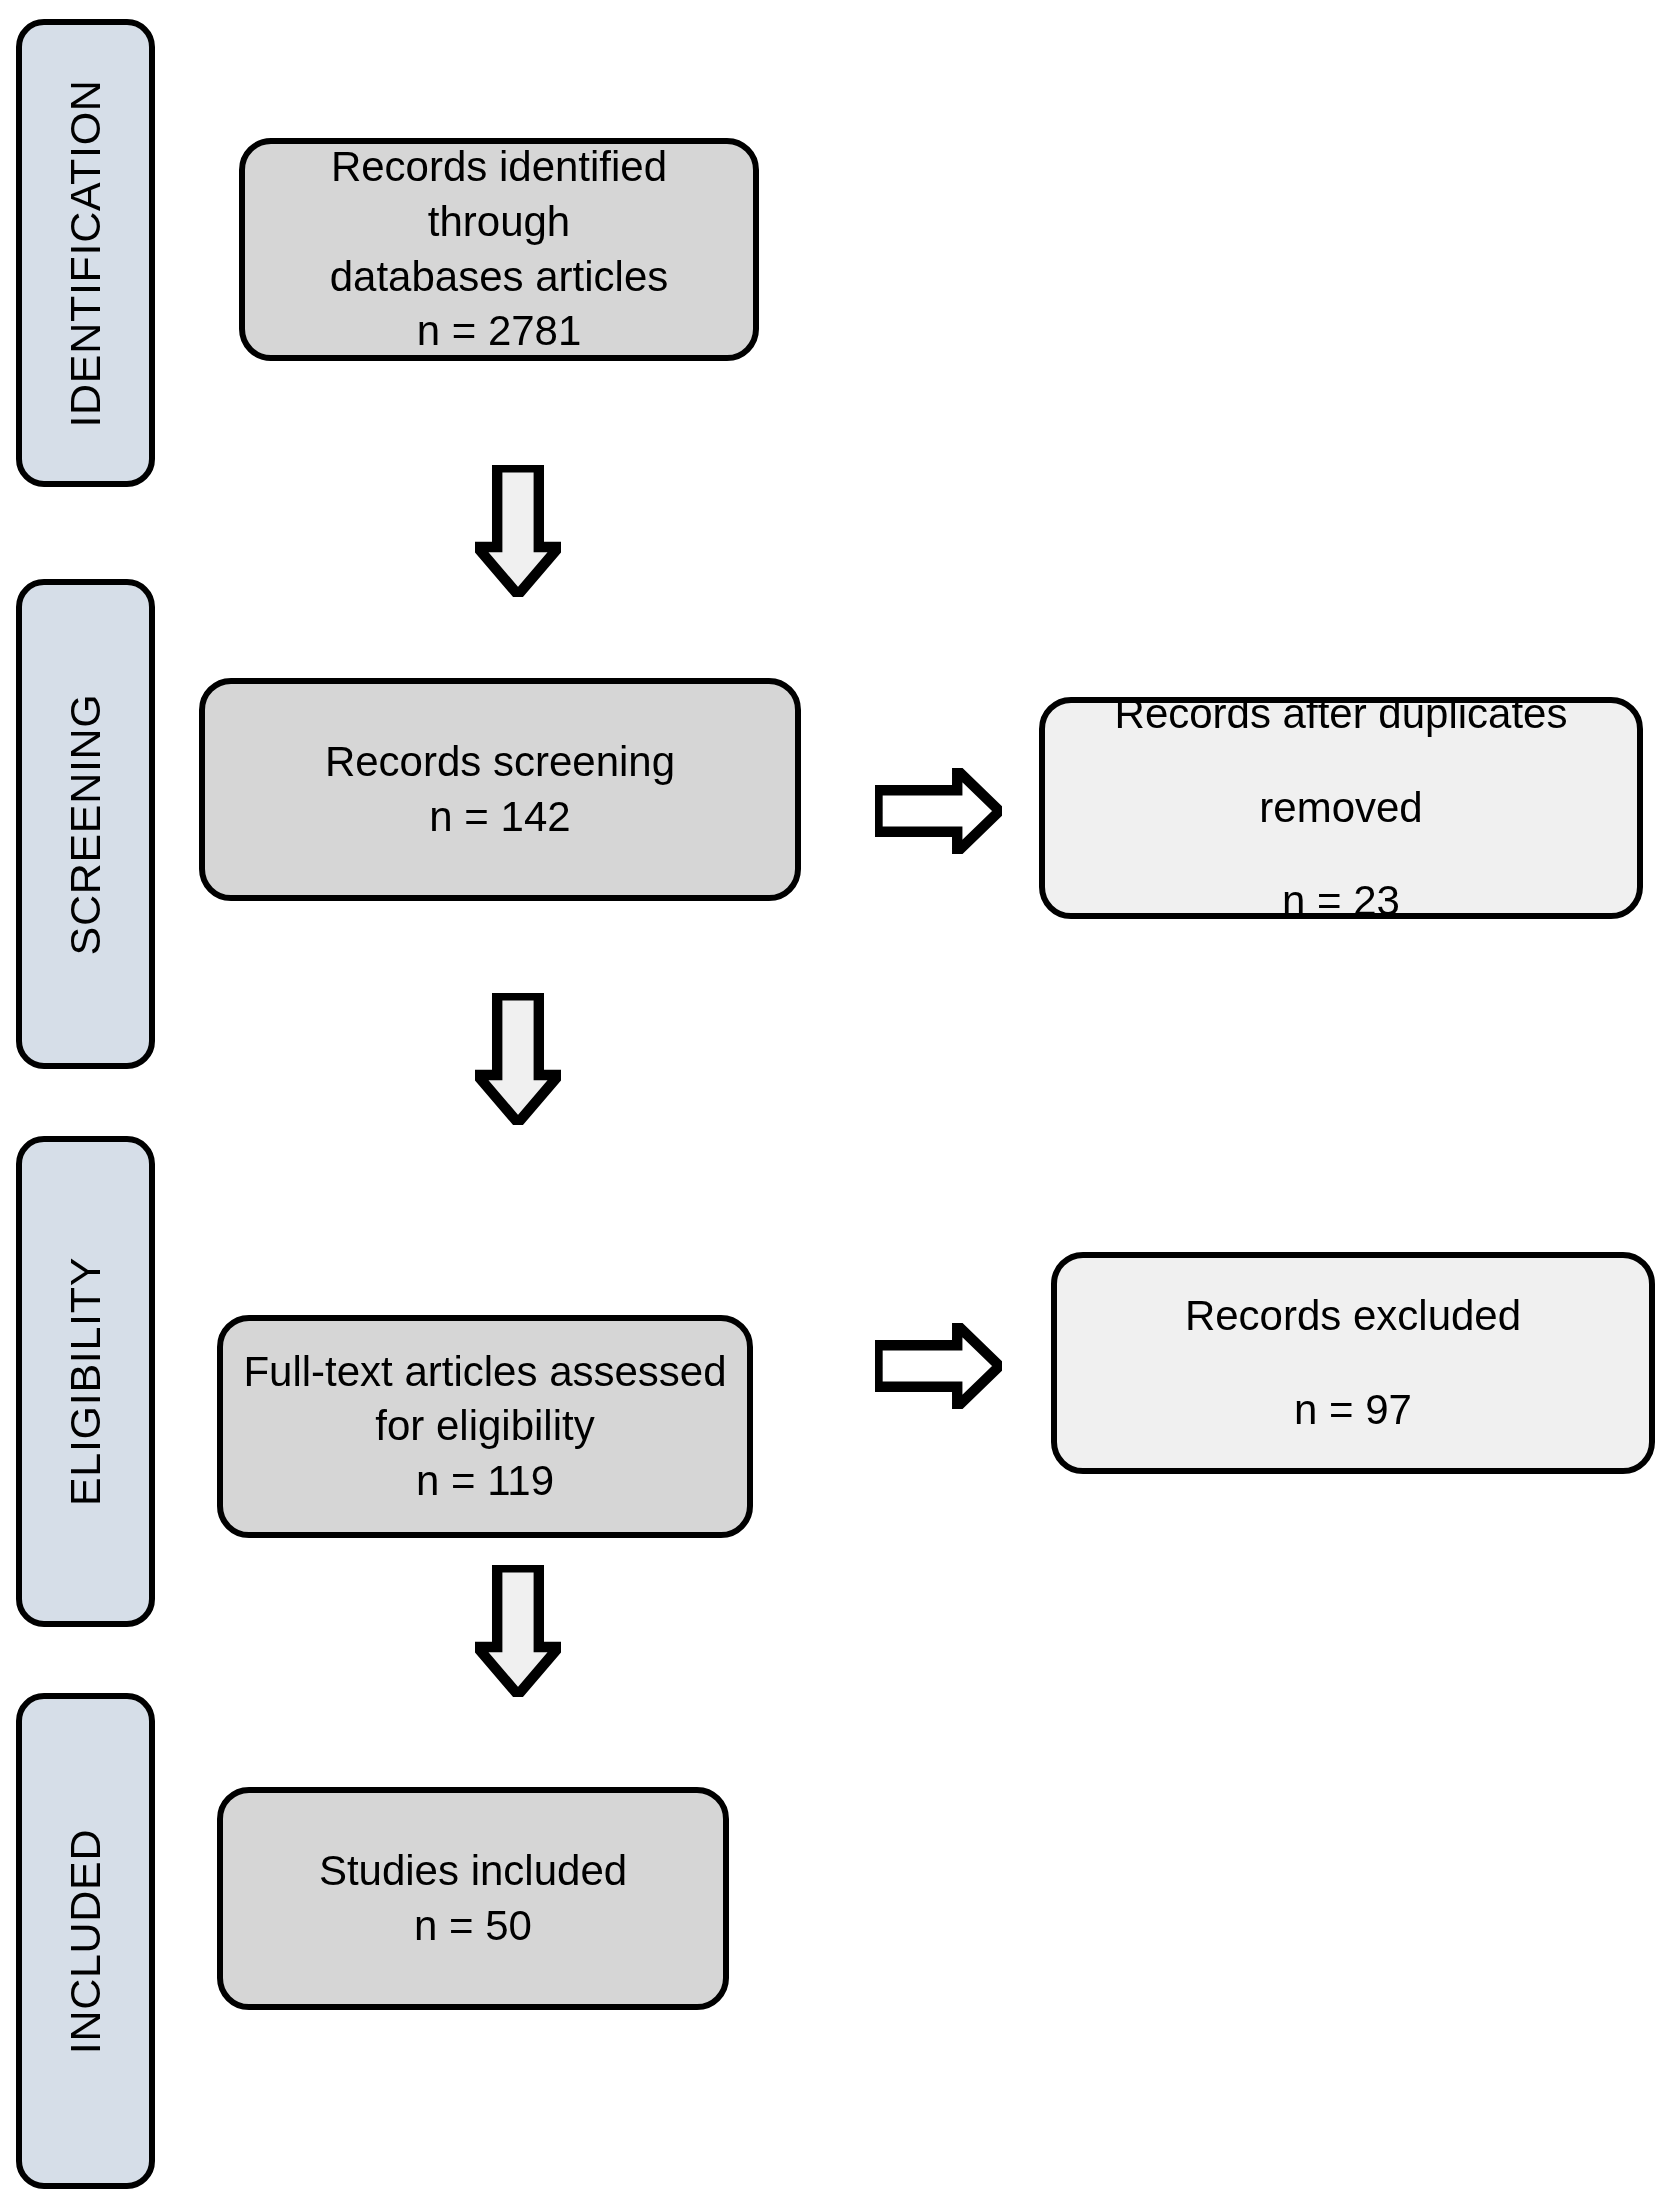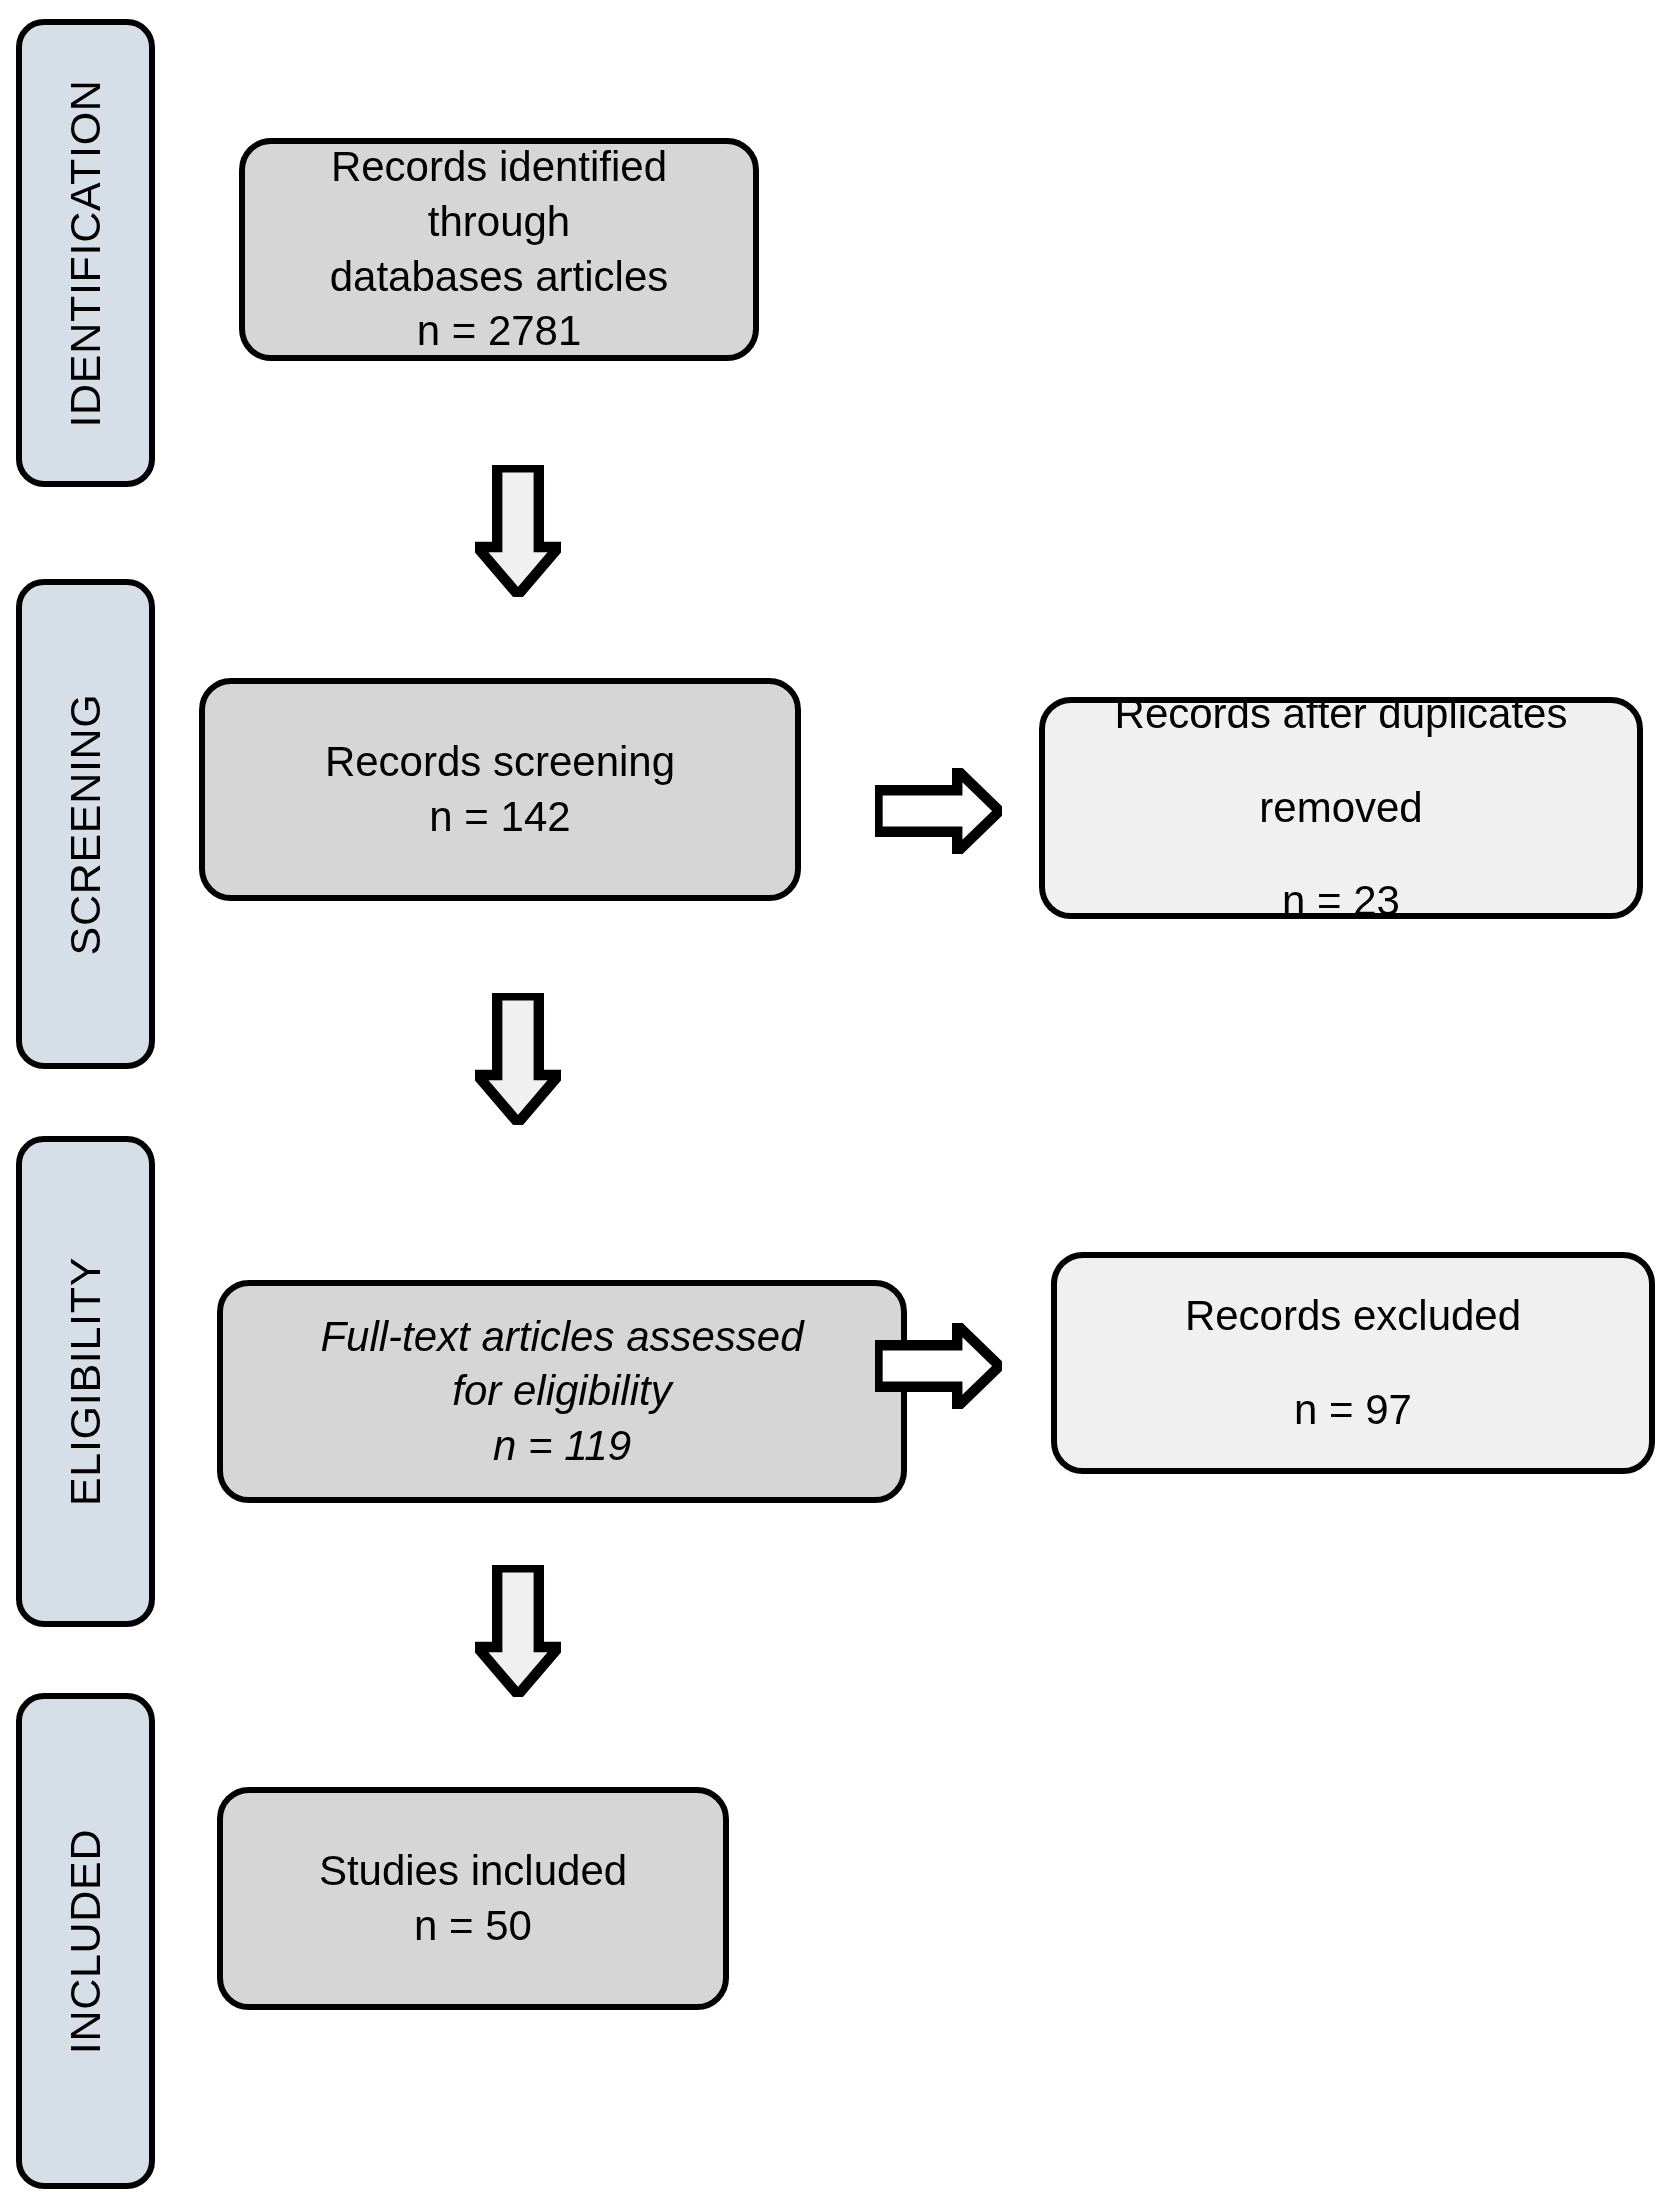--- a/index.html
+++ b/index.html
@@ -65,21 +65,21 @@
     padding: 7px 18px;
   }
   .process-box.primary { background: #d6d6d6; }
   .process-box.side    { background: #f0f0f0; gap: 39px; }
 
   .process-box .line { display: block; }
 
   
   #box-identified   { left: 217px; top: 138px;  width: 520px; height: 223px; margin-left: 22px; }
   #box-screening    { left: 199px; top: 678px;  width: 602px; height: 223px; }
-  #box-fulltext     { left: 217px; top: 1280px; width: 690px; height: 223px; font-style: italic; }
+  #box-fulltext     { left: 217px; top: 1315px; width: 536px; height: 223px; }
   #box-included     { left: 217px; top: 1787px; width: 512px; height: 223px; }
 
   
   #box-duplicates   { left: 1039px; top: 697px; width: 604px; height: 222px; }
   #box-excluded     { left: 1039px; top: 1252px; width: 604px; height: 222px; margin-left: 12px; }
 
   
   .arrow {
     position: absolute;
   }

